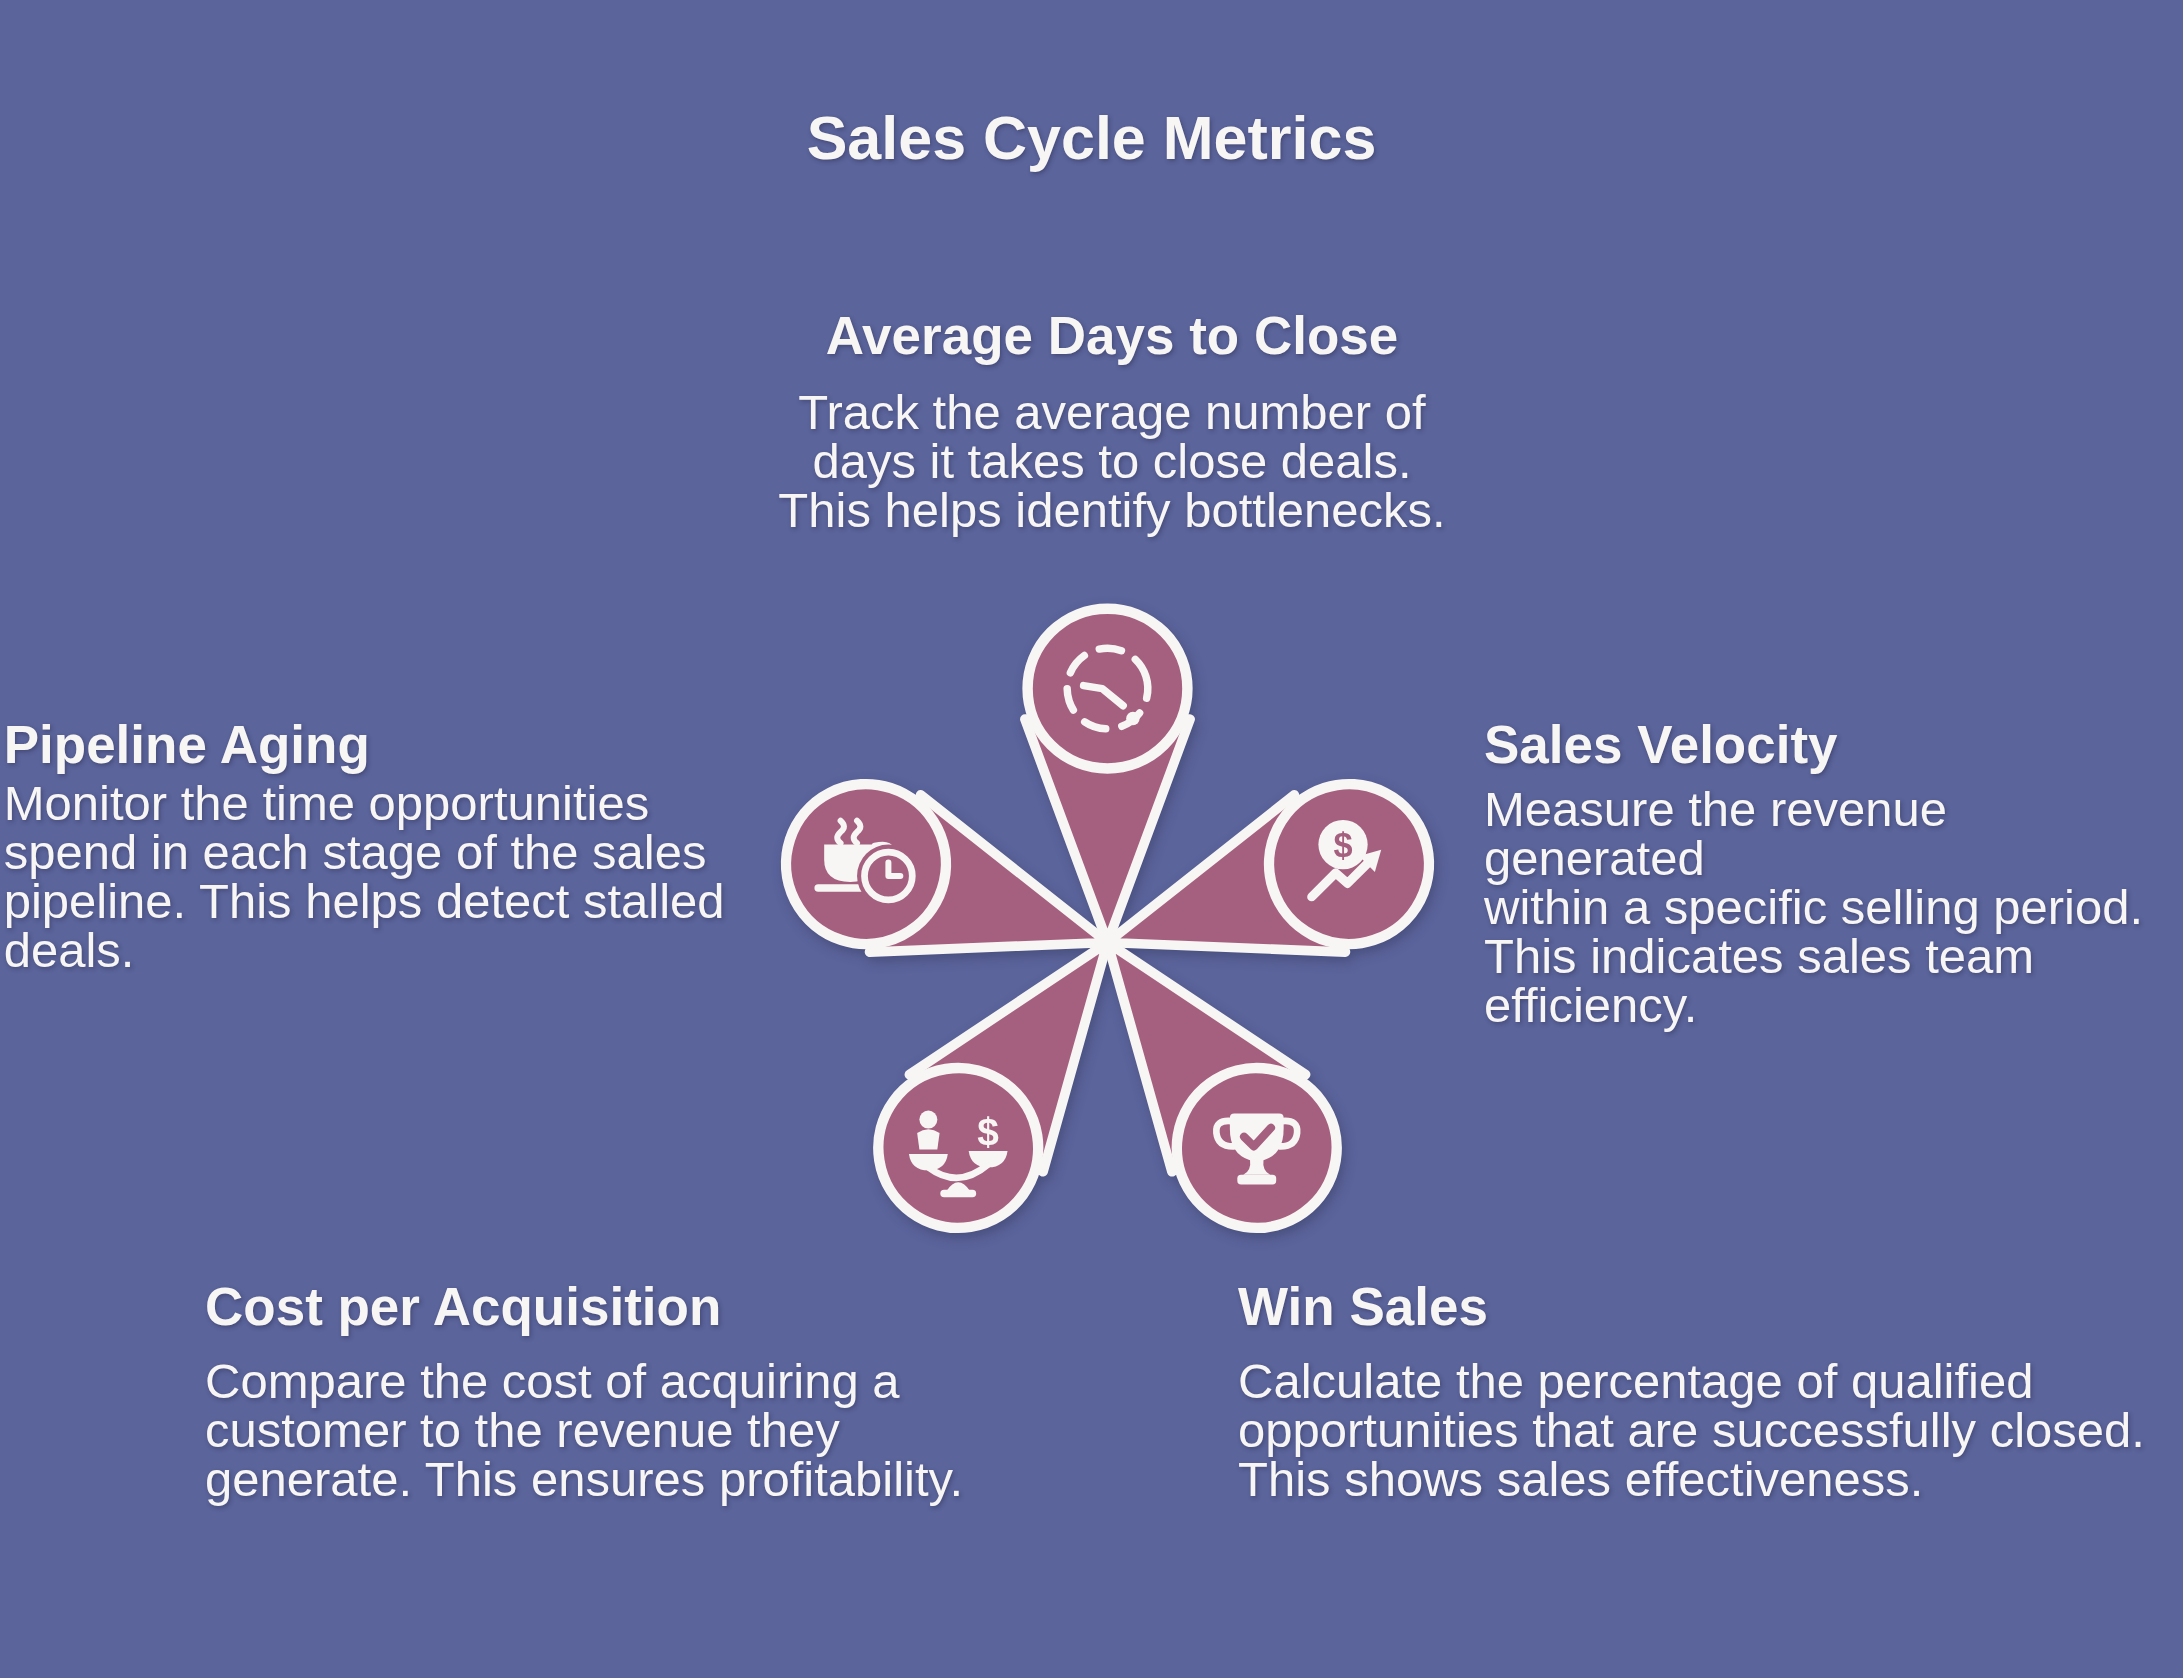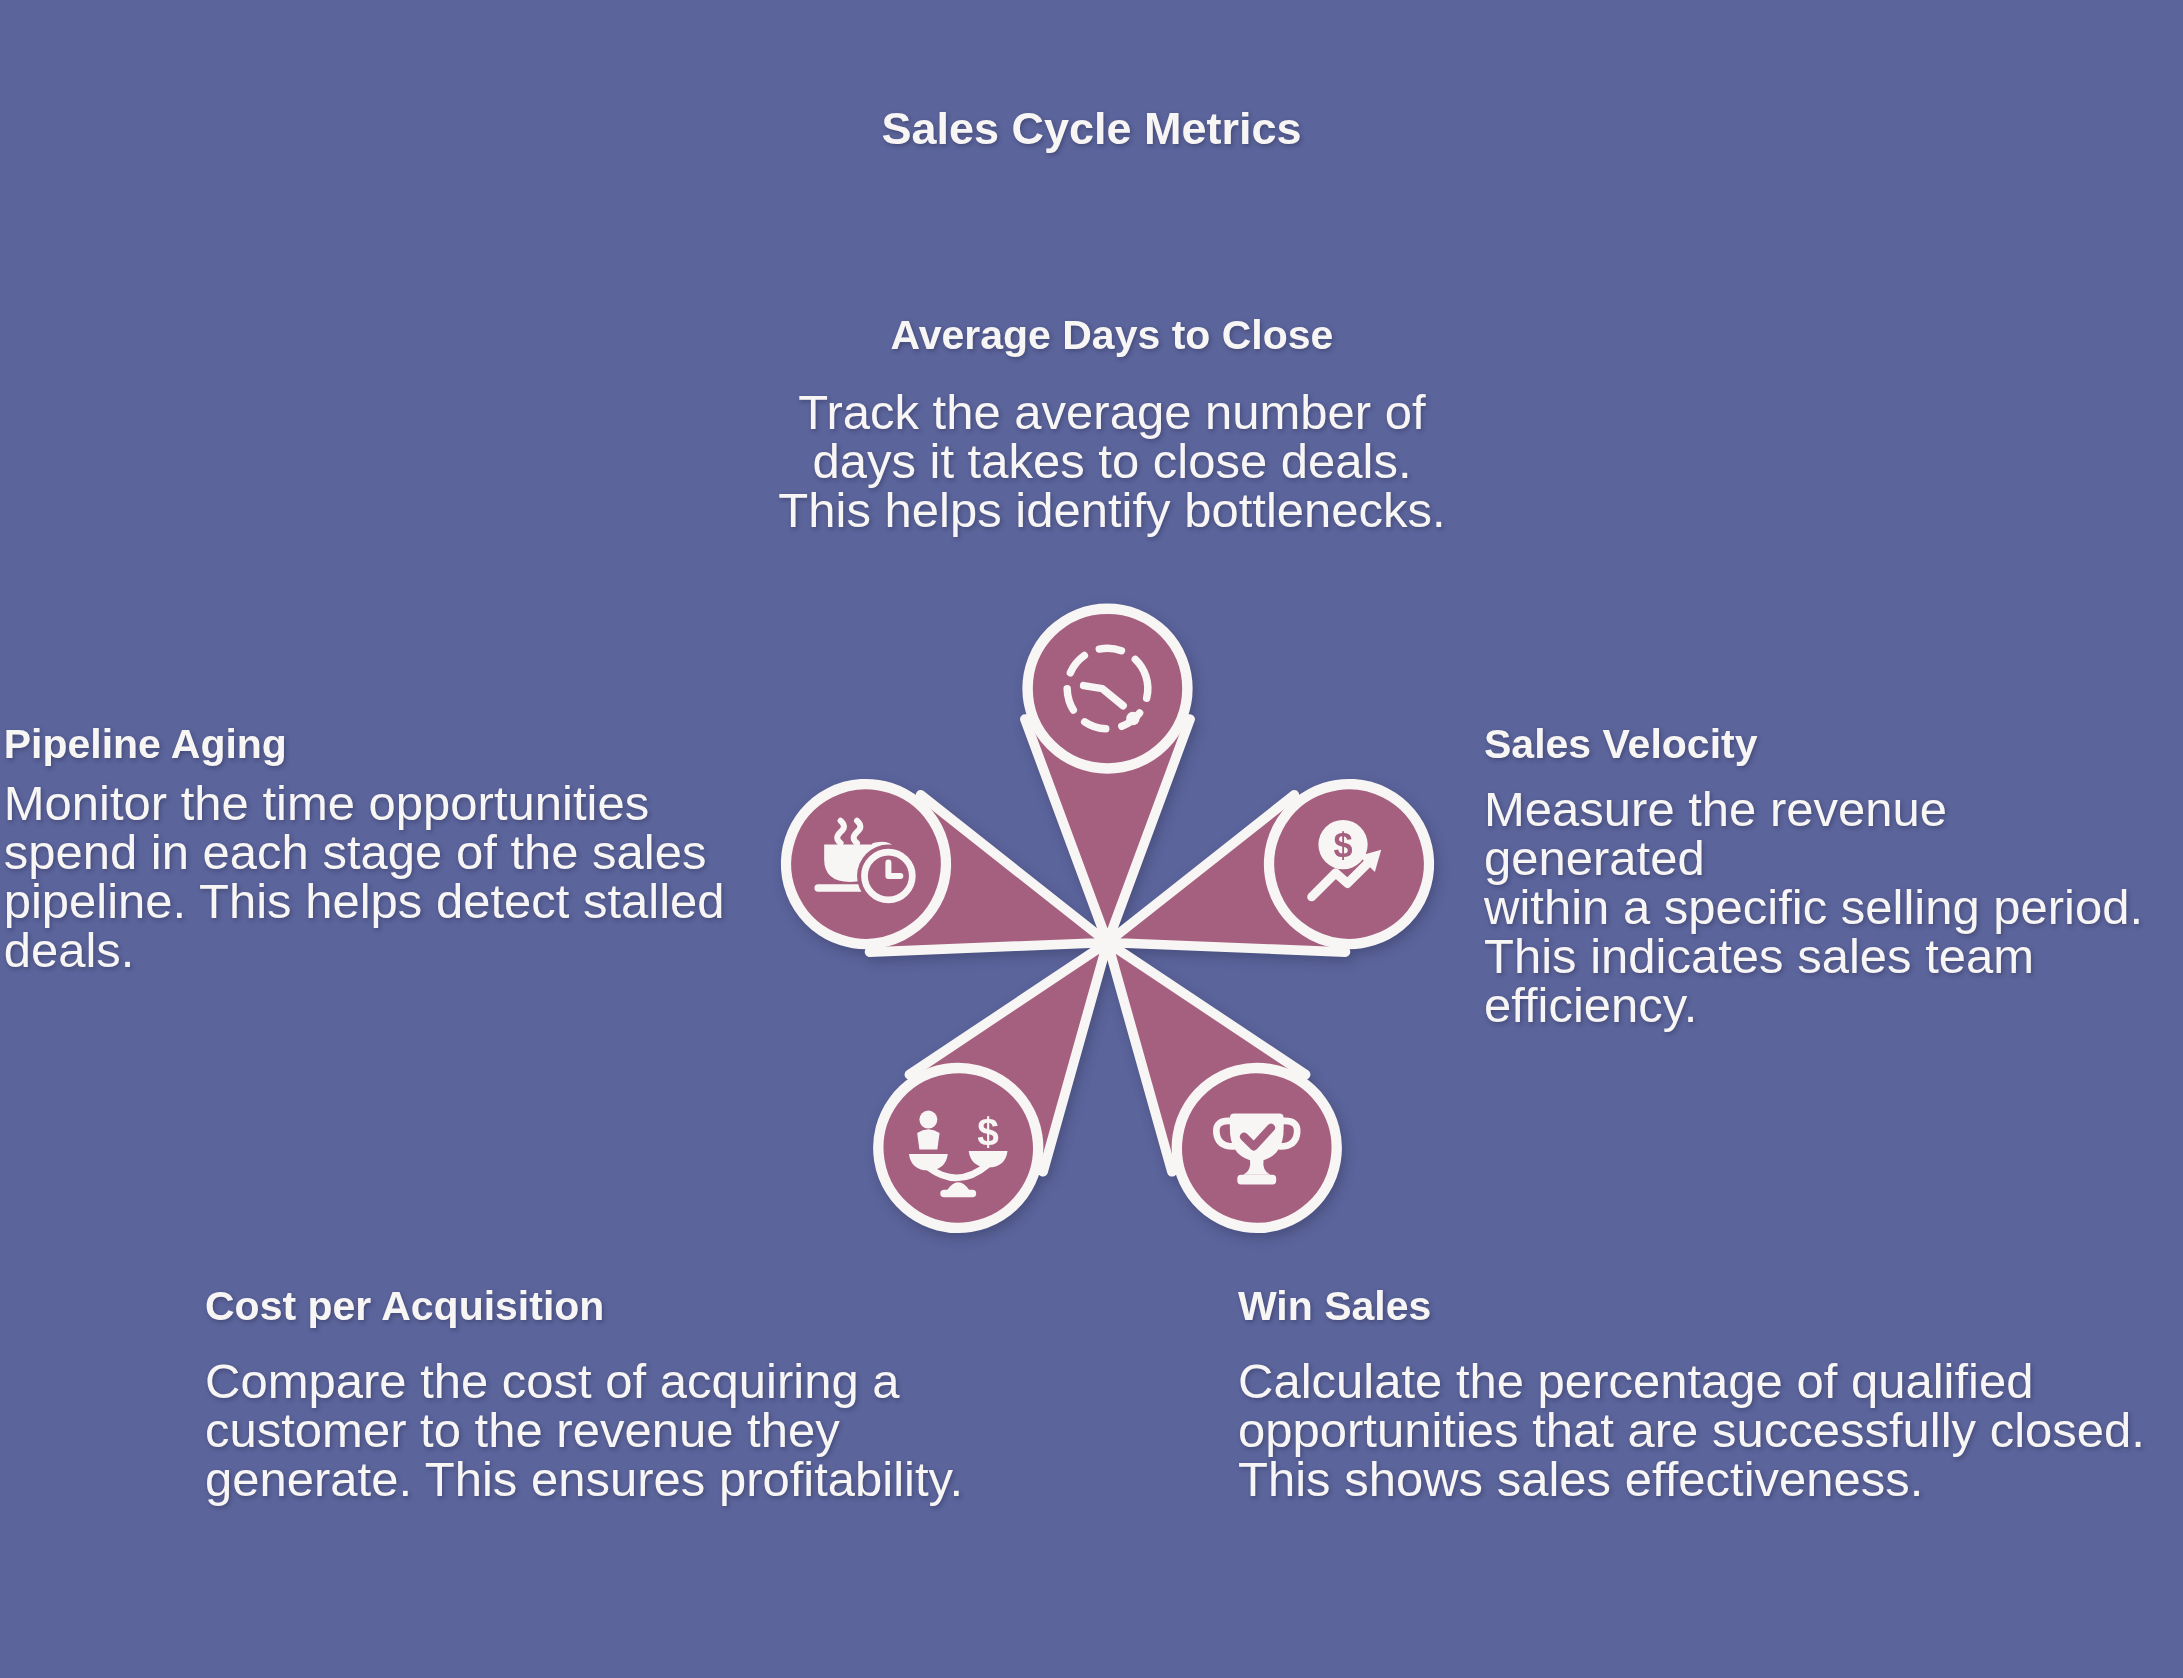--- a/index.html
+++ b/index.html
@@ -9,29 +9,29 @@
     height: 1679px;
     background: var(--background, #5b649b);
     font-family: "Liberation Sans", sans-serif;
     overflow: hidden;
   }
   .title {
     position: absolute;
     left: 0; top: 103px; width: 100%;
     margin: 0;
     text-align: center;
-    font-size: 45px;
+    font-size: 61px;
     font-weight: 700;
     color: var(--white, #f8f6f4);
     text-shadow: 1.5px 2.2px 4.5px rgba(25,25,55,.35);
   }
   .block { position: absolute; color: var(--white, #f8f6f4); }
   .block h2 {
     margin: 0;
-    font-size: 41px;
+    font-size: 53px;
     font-weight: 700;
     line-height: 49px;
     text-shadow: 1.5px 2.2px 4.5px rgba(25,25,55,.35);
   }
   .block p {
     margin: 0;
     font-size: 49px;
     font-weight: 400;
     line-height: 49px;
     white-space: pre-line;

